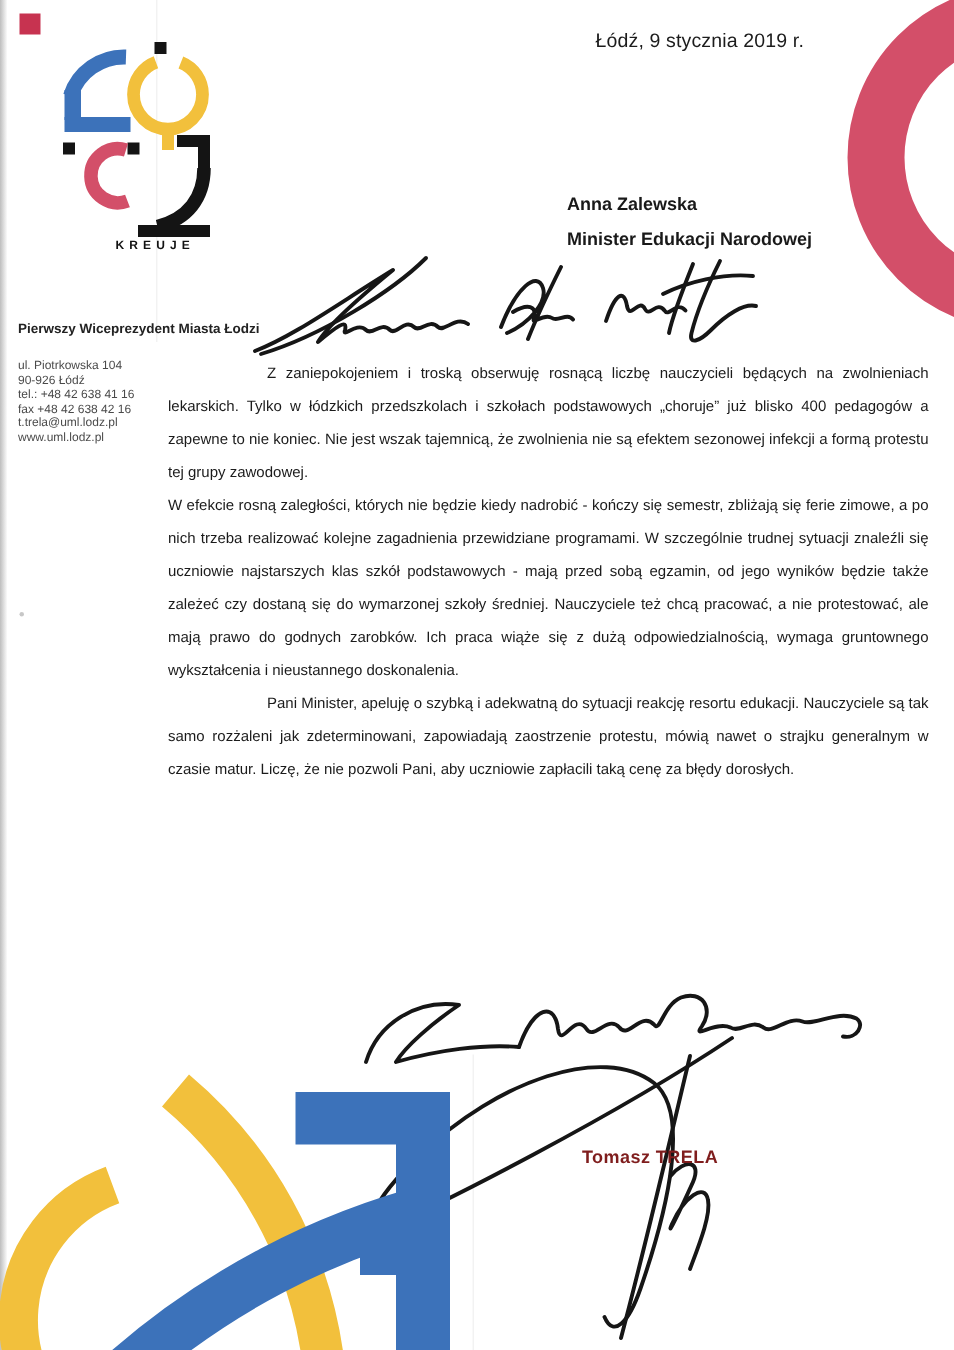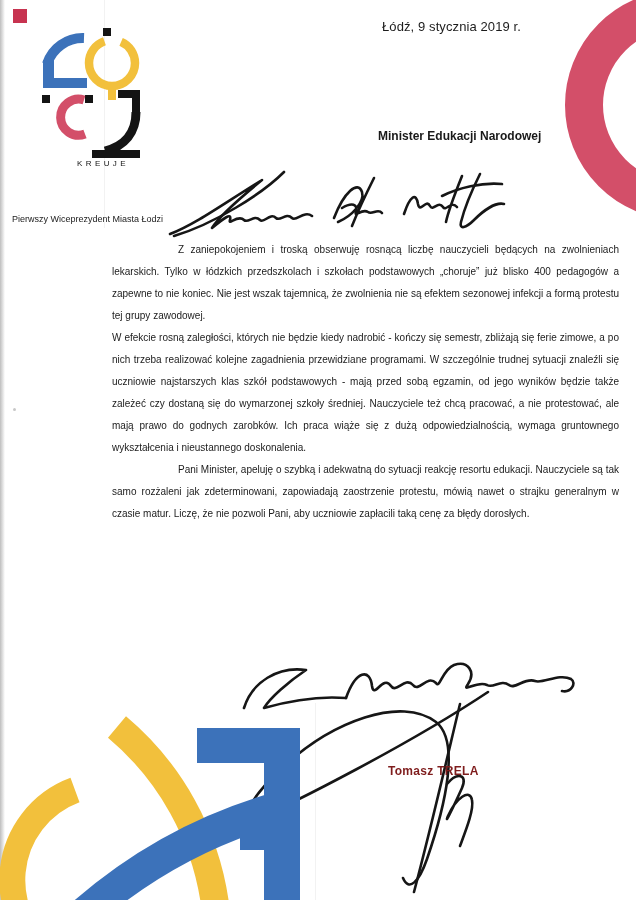--- a/index.html
+++ b/index.html
@@ -10,28 +10,28 @@
   }
   .scan-edge{position:absolute;left:0;top:0;width:5px;height:900px;
     background:linear-gradient(to right,rgba(110,110,110,.45),rgba(255,255,255,0));}
   .fold-line{position:absolute;width:1px;background:rgba(0,0,0,.05);}
   .fold-a{left:104px;top:0;height:228px;}
   .fold-b{left:315px;top:703px;height:197px;}
   .speck{position:absolute;left:13px;top:408px;width:3px;height:3px;border-radius:50%;
     background:rgba(0,0,0,.22);}
   .red-square{position:absolute;left:13px;top:9px;width:14px;height:14px;background:#c73350;}
 
-  .date{position:absolute;left:382px;top:19px;font-size:13px;letter-spacing:.1px;}
+  .date{position:absolute;left:397px;top:19px;font-size:13px;letter-spacing:.1px;}
 
   .logo{position:absolute;left:35px;top:18px;}
-  .kreuje{position:absolute;left:77px;top:159px;font-size:8px;font-weight:normal;
+  .kreuje{position:absolute;left:77px;top:159px;font-size:8px;font-weight:bold;
     letter-spacing:3.4px;color:#121212;}
 
   .sender-title{position:absolute;left:12px;top:214px;width:175px;
-    font-size:9px;font-weight:normal;color:#222;}
+    font-size:9px;font-weight:bold;color:#222;}
   .sender-address{position:absolute;left:12px;top:239px;font-size:8px;
     line-height:9.6px;color:#4a4a4a;}
   .sender-address div{white-space:nowrap;}
 
   .recipient{position:absolute;left:378px;top:125px;font-size:12px;font-weight:bold;
     line-height:23px;color:#191919;}
 
   .greeting-svg{position:absolute;left:166px;top:168px;}
   .signature-svg{position:absolute;left:230px;top:652px;}
   .signer-name{position:absolute;left:388px;top:764px;font-size:12px;font-weight:bold;
@@ -75,22 +75,31 @@
     <rect x="83" y="72" width="22" height="8" fill="#141414"></rect>
     <rect x="97" y="72" width="8" height="24" fill="#141414"></rect>
     <path d="M 101 94 C 101 114 90 128 70 133" fill="none" stroke="#141414" stroke-width="9"></path>
     <rect x="57" y="132" width="48" height="8" fill="#141414"></rect>
   </svg>
   <div class="kreuje">KREUJE</div>
 
   <div class="date">Łódź, 9 stycznia 2019 r.</div>
 
   <div class="sender-title">Pierwszy Wiceprezydent Miasta Łodzi</div>
+  <div class="sender-address">
+    <div>ul. Piotrkowska 104</div>
+    <div>90-926 Łódź</div>
+    <div>tel.: +48 42 638 41 16</div>
+    <div>fax +48 42 638 42 16</div>
+    <div>t.trela@uml.lodz.pl</div>
+    <div>www.uml.lodz.pl</div>
+  </div>
 
   <div class="recipient">
+    <div>Anna Zalewska</div>
     <div>Minister Edukacji Narodowej</div>
   </div>
 
   <svg class="greeting-svg" width="345" height="70" viewBox="0 0 345 70">
     <g fill="none" stroke="#161616" stroke-width="2.6" stroke-linecap="round" stroke-linejoin="round">
       <path d="M4 66 C30 56 60 34 96 12 C74 30 52 50 46 60 C58 50 66 44 64 52 C62 58 72 46 78 52 C82 56 88 46 94 52 C98 56 104 44 110 50 C114 54 120 44 126 50 C130 54 138 42 146 48"></path>
       <path d="M118 4 C96 26 48 56 8 68"></path>
       <path d="M168 50 C178 24 192 12 196 24 C199 34 186 48 172 54 M176 40 C186 34 192 36 190 44 C188 50 196 40 202 44 C206 47 212 40 216 45 M208 10 C198 30 190 48 186 58"></path>
       <path d="M238 46 C244 28 250 24 252 36 C254 46 260 30 264 38 C267 44 272 32 277 39 C280 44 285 32 291 39 M296 8 C288 28 282 44 280 54 M314 6 C304 26 298 42 295 54 C293 62 300 60 308 52 C318 42 330 34 338 36"></path>
       <path d="M276 28 C292 20 316 14 336 16"></path>

